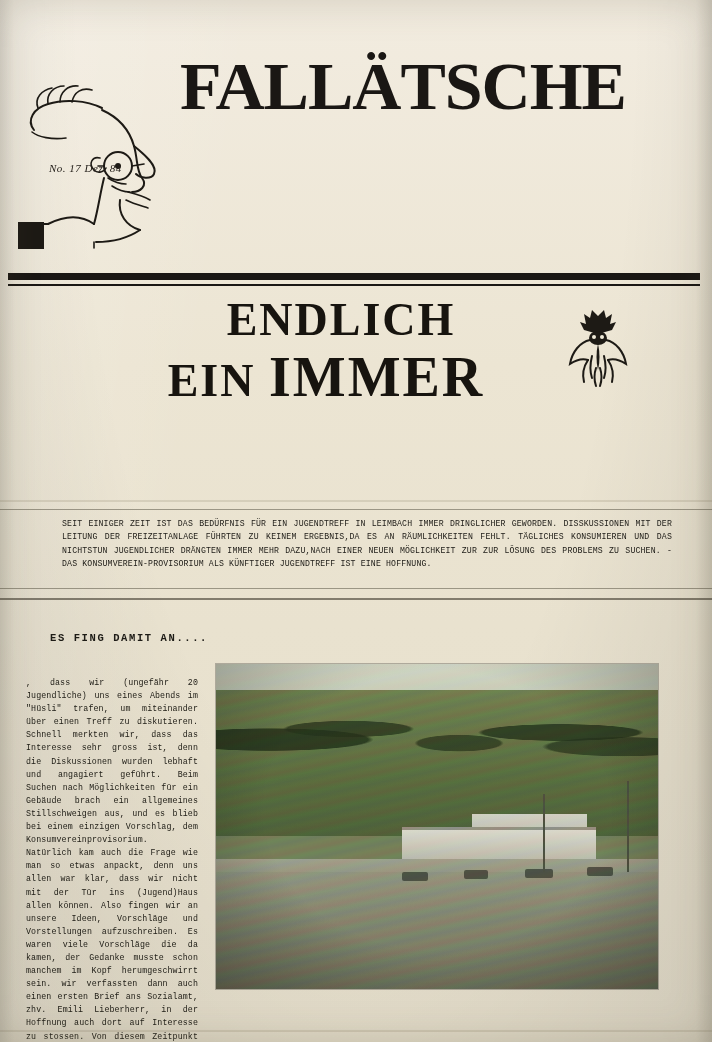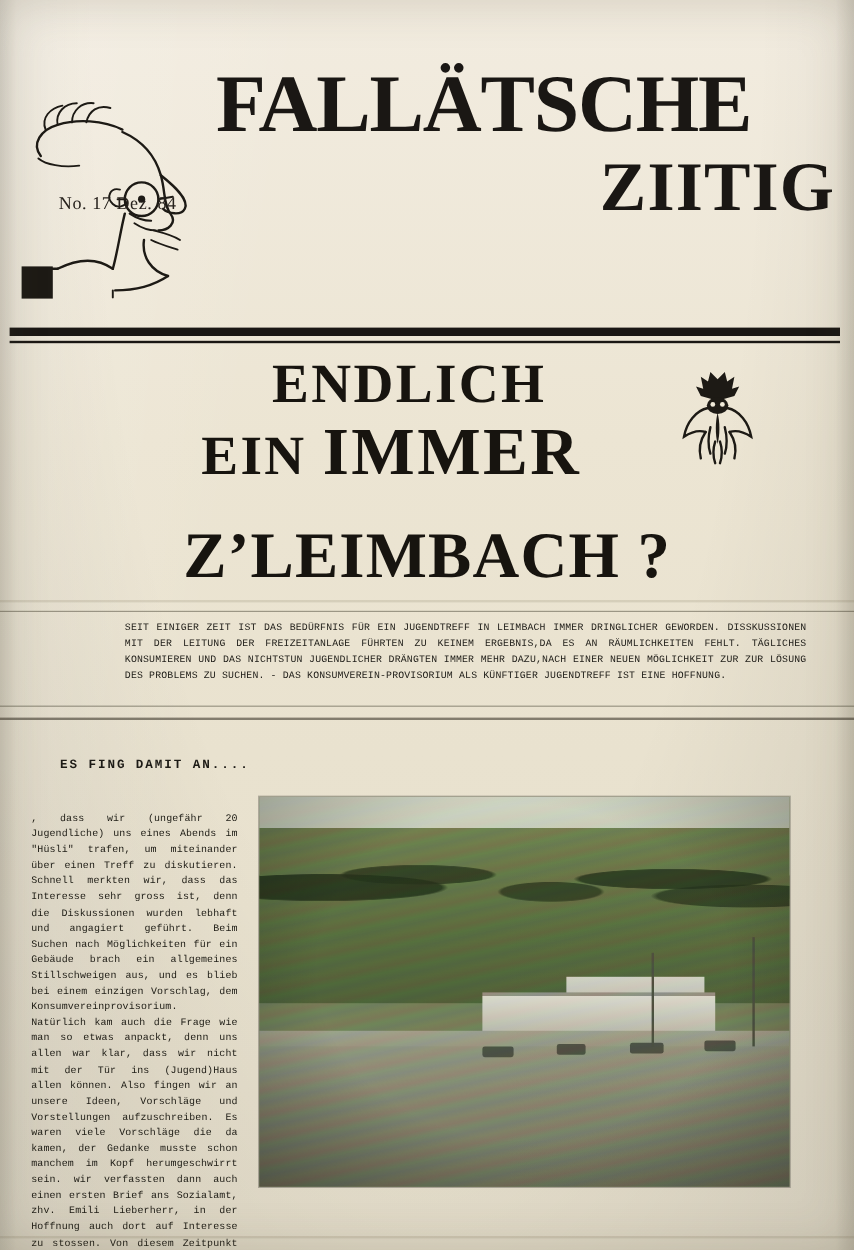--- a/index.html
+++ b/index.html
@@ -73,21 +73,22 @@
     color: #1a1714;
     text-align: right;
     margin-top: 8px;
     padding-right: 4px;
   }
   .issue {
     position: absolute;
     left: 49px;
     top: 122px;
     font-family: "Liberation Serif", serif;
-    font-size: 15px;
+    font-style: italic;
+    font-size: 11px;
     color: #26211c;
     letter-spacing: 0.5px;
   }
   .rule-thick {
     position: absolute;
     left: 8px;
     right: 12px;
     top: 233px;
     height: 7px;
     background: #1a1714;
@@ -156,21 +157,20 @@
     position: absolute;
     left: 62px;
     right: 40px;
     top: 517px;
     font-family: "Liberation Mono", monospace;
     font-size: 8.2px;
     line-height: 1.62;
     letter-spacing: 0.15px;
     color: #22201b;
     text-align: justify;
-    margin-left: 42px;
   }
   .lead .centered {
     text-align: center;
     display: block;
     margin-top: 2px;
   }
 
   .sep-rule {
     position: absolute;
     left: 0; right: 0;
@@ -341,33 +341,31 @@
         <path d="M86,168 L86,174"></path>
 
         <path d="M100,104 C106,108 112,110 118,110"></path>
         <path d="M104,112 C110,116 116,118 122,118"></path>
       </g>
       <rect x="10" y="148" width="26" height="27" fill="#1d1a15"></rect>
     </svg>
 
     <div class="title-block">
       <div class="title-main">FALLÄTSCHE</div>
-      <div class="title-sub">ZIITIG</div>
     </div>
 
     <div class="issue">No. 17 Dez. 84</div>
 
     <div class="rule-thick"></div>
     <div class="rule-thin"></div>
   </div>
 
   <div class="headline">
     <div class="hl-line hl1">ENDLICH</div>
     <div class="hl-line hl2"><span>EIN </span><span class="big">IMMER</span></div>
-    <div class="hl-line hl3">Z’LEIMBACH ?</div>
 
     <svg class="bat" viewBox="0 0 72 80">
       <g fill="#1d1a15">
         <path d="M36,8 L30,2 L28,10 L22,6 L24,16 L18,14 L22,22 L36,26 L50,22 L54,14 L48,16 L50,6 L44,10 L42,2 Z"></path>
         <ellipse cx="36" cy="30" rx="9" ry="7"></ellipse>
         <path d="M36,36 C34,44 34,54 36,62 C38,54 38,44 36,36 Z"></path>
       </g>
       <g fill="none" stroke="#1d1a15" stroke-width="2" stroke-linecap="round">
         <path d="M28,32 C18,34 10,44 8,56 C14,52 20,50 26,52"></path>
         <path d="M44,32 C54,34 62,44 64,56 C58,52 52,50 46,52"></path>

